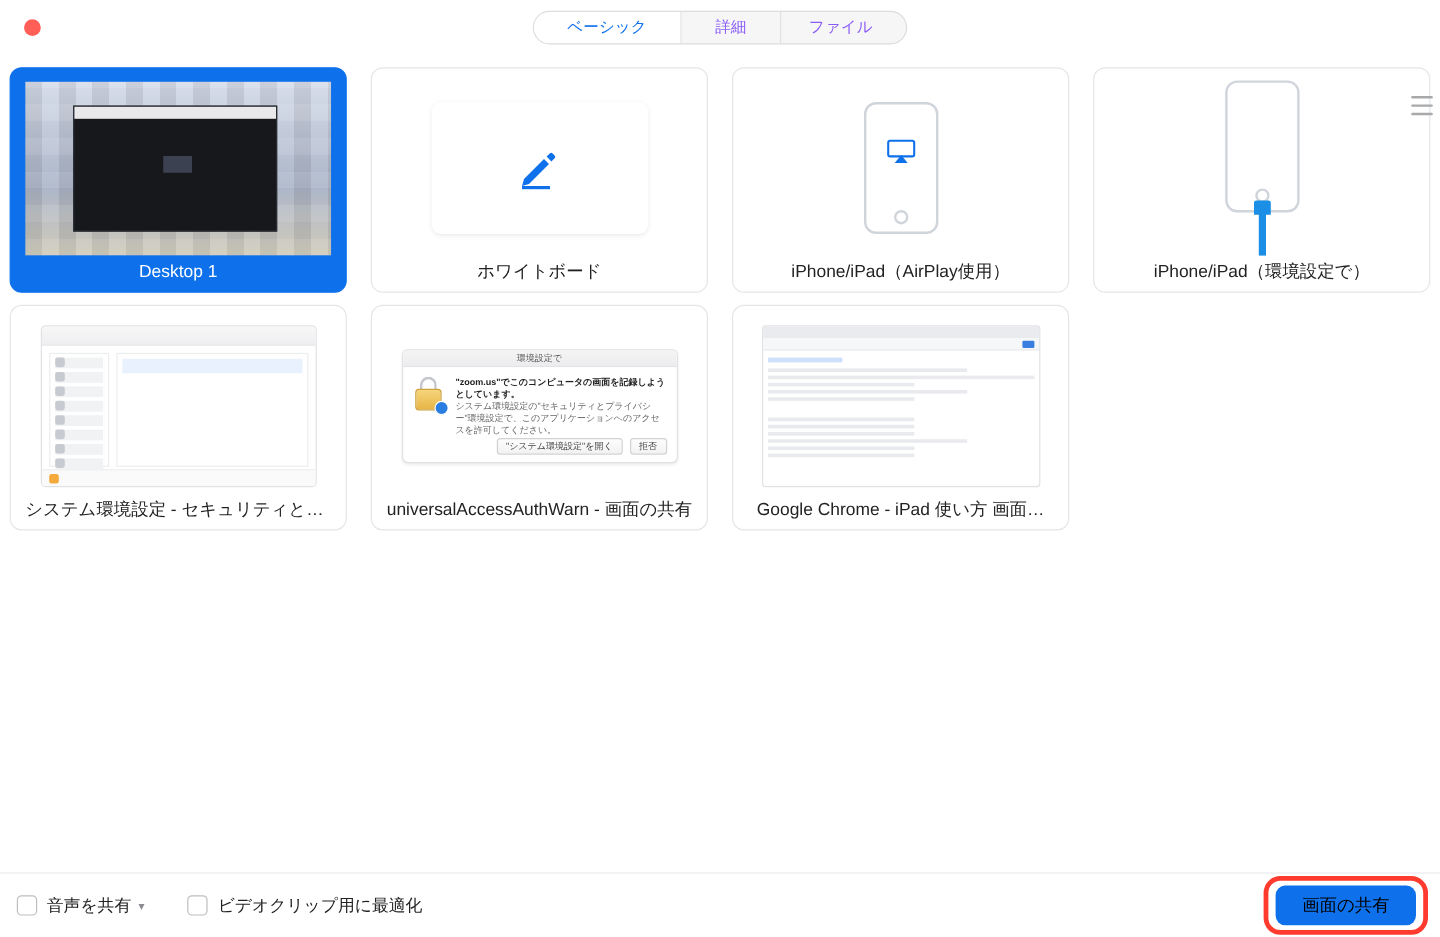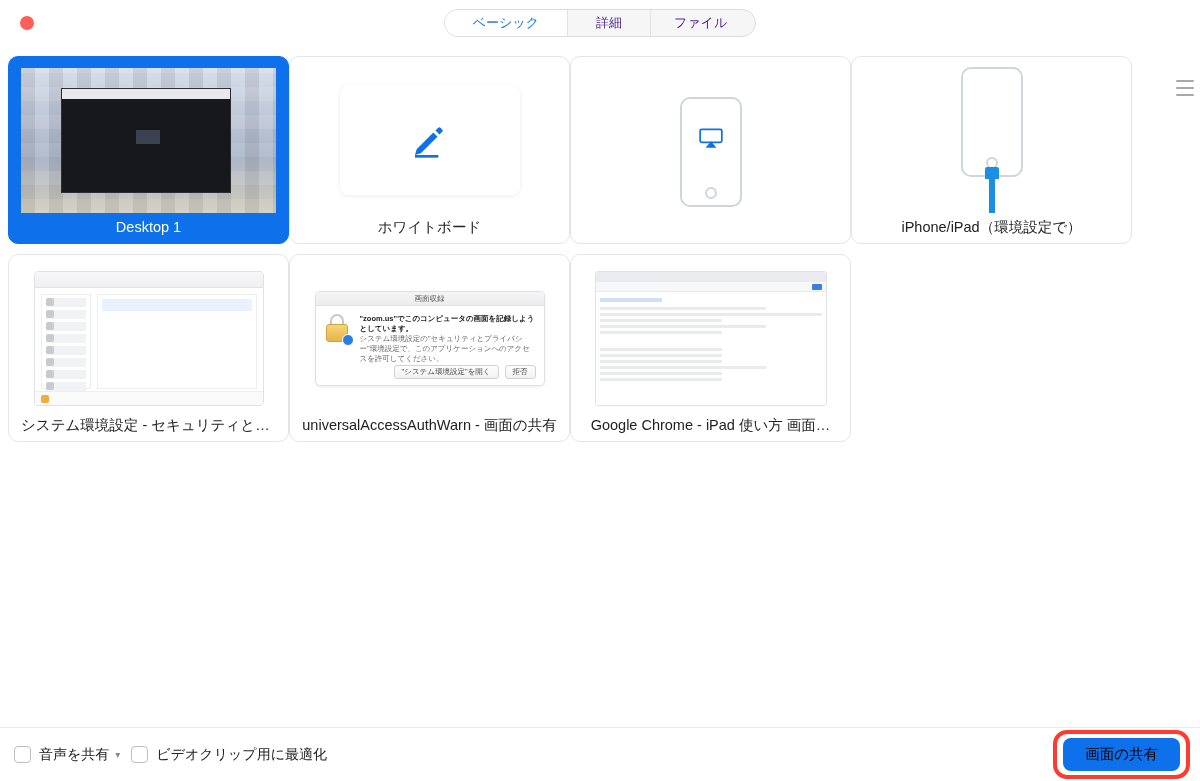--- a/index.html
+++ b/index.html
@@ -29,21 +29,21 @@
     border: 1px solid #dcdcdc;
     border-radius: 18px;
     overflow: hidden;
     height: 28px;
     background: #f6f6f7;
   }
   .seg-item {
     padding: 0 28px;
     font-size: 13px;
     line-height: 26px;
-    color: #4c1d95;
+    color: #8b5cf6;
     cursor: pointer;
     border-right: 1px solid #e2e2e2;
   }
   .seg-item:last-child { border-right: none; padding-left: 23px; }
   .seg-item.active {
     background: #fff;
     color: #0e71eb;
     font-weight: 500;
   }
   .hamburger {
@@ -53,21 +53,21 @@
     display: flex; flex-direction: column; justify-content: space-between;
     cursor: pointer;
   }
   .hamburger span { height: 2px; background: #a8a9ab; border-radius: 1px; }
 
   .grid {
     padding: 10px 8px 16px 8px;
     display: grid;
     grid-template-columns: repeat(4, 281px);
     grid-auto-rows: 188px;
-    gap: 10px 0;
+    gap: 10px 20px;
   }
   .card {
     border: 1px solid #e4e5e8;
     border-radius: 10px;
     display: flex;
     flex-direction: column;
     align-items: center;
     padding: 8px 8px 4px 8px;
     background: #fff;
     cursor: pointer;
@@ -173,21 +173,21 @@
   .chrome-thumb .blue { height:4px; width:28%; background:#cfe0fa; margin:2px 0 5px; }
 
   .bottombar {
     position: absolute;
     left: 0; right: 0; bottom: 0;
     height: 54px;
     border-top: 1px solid #ececee;
     display: flex;
     align-items: center;
     padding: 0 10px 0 14px;
-    gap: 11px;
+    gap: 36px;
   }
   .chk-wrap { display:flex; align-items:center; gap:8px; font-size:14px; color:#222; cursor:pointer; }
   .chk { width:17px; height:17px; border:1.5px solid #bcbec2; border-radius:4px; background:#fff; }
   .caret { font-size:10px; color:#8a8c90; margin-left:-2px; }
 
   .share-wrap {
     margin-left: auto;
     border: 4px solid #ff3b2f;
     border-radius: 14px;
     padding: 4px 6px;
@@ -248,20 +248,21 @@
   <div class="card">
     <div class="thumb">
       <div class="phone">
         <svg class="airplay" width="26" height="22" viewBox="0 0 24 20" fill="none" stroke="#0e71eb" stroke-width="1.6">
           <rect x="2" y="2" width="20" height="12" rx="1.5"></rect>
           <path d="M7 19l5-6 5 6H7z" fill="#0e71eb" stroke="none"></path>
         </svg>
         <div class="home"></div>
       </div>
     </div>
+    <div class="label">iPhone/iPad（AirPlay使用）</div>
   </div>
 
   <div class="card">
     <div class="thumb">
       <div class="cable-wrap">
         <div class="phone">
             <div class="home"></div>
           </div>
         <div class="cable"></div>
       </div>
@@ -290,21 +291,21 @@
             <div class="cb"></div>
           </div>
       </div>
     </div>
     <div class="label">システム環境設定 - セキュリティとプ…</div>
   </div>
 
   <div class="card">
     <div class="thumb">
       <div class="auth-thumb">
-        <div class="tb">画面収録</div>
+        <div class="tb">環境設定で</div>
         <div class="body">
           <div class="lock">
             <div class="sh"></div>
               <div class="base"></div>
               <div class="badge"></div>
           </div>
           <div class="txt">
             <div style="color:#222;font-weight:600">"zoom.us"でこのコンピュータの画面を記録しようとしています。</div>
             <div>システム環境設定の"セキュリティとプライバシー"環境設定で、このアプリケーションへのアクセスを許可してください。</div>
           </div>

